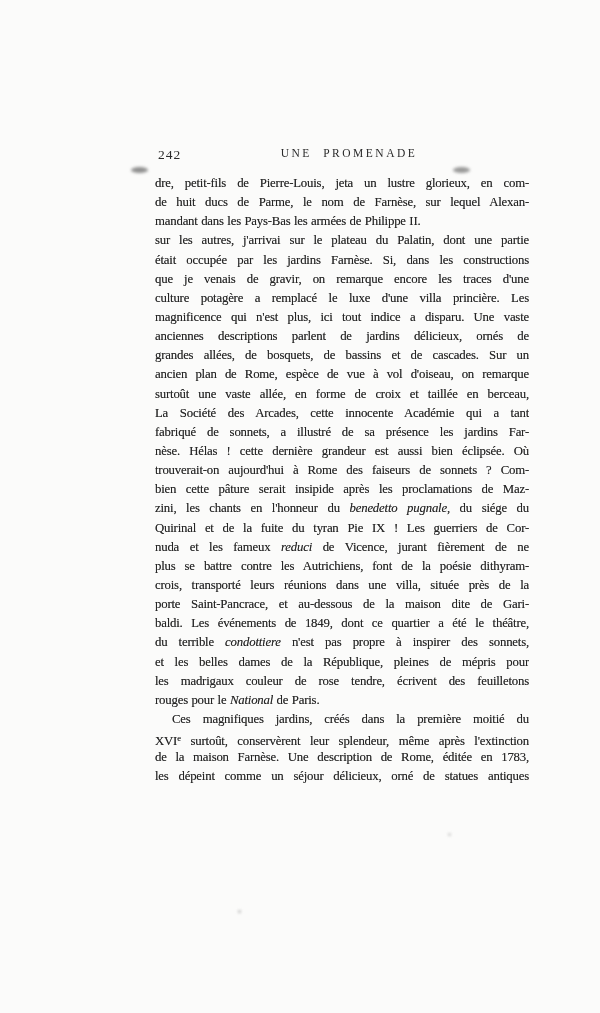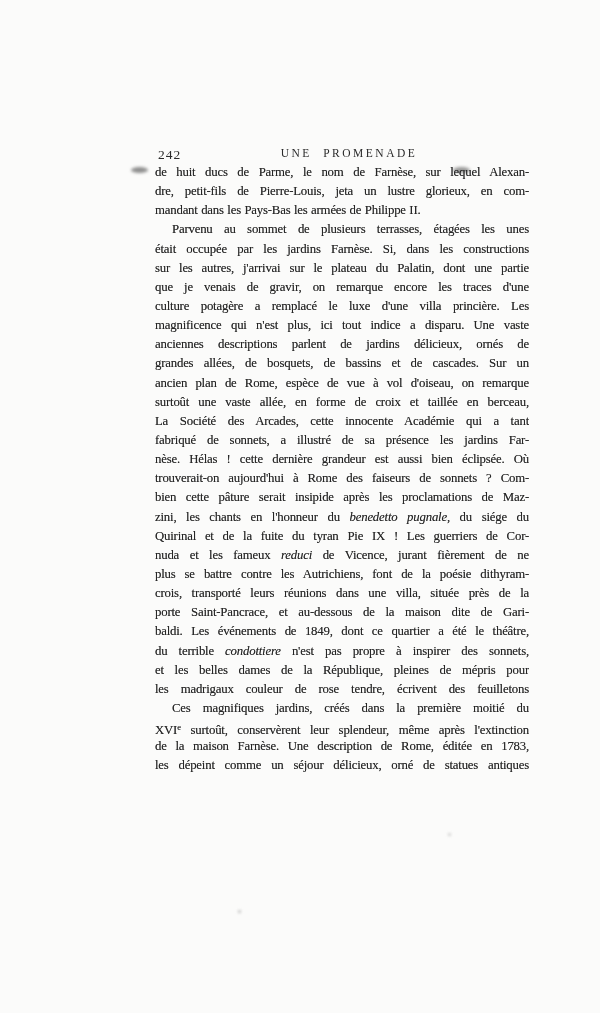--- a/index.html
+++ b/index.html
@@ -14,20 +14,21 @@
   }
   .text-block {
     position: absolute;
     left: 155px;
     top: 147px;
     width: 374px;
   }
   .header-row {
     position: relative;
     height: 16px;
+    margin-bottom: 11px;
   }
   .page-number {
     position: absolute;
     left: 3px;
     top: 0;
     font-size: 13.5px;
     letter-spacing: 1px;
     color: #2a2a2a;
   }
   .running-title {
@@ -78,28 +79,27 @@
   <div class="smudge speck-1"></div>
   <div class="smudge speck-2"></div>
 
   <div class="text-block">
     <div class="header-row">
       <span class="page-number">242</span>
       <div class="running-title">UNE PROMENADE</div>
     </div>
     <div class="body-text" id="body-text">
         <div>
+          <div class="line"><span>dre, petit-fils de Pierre-Louis, jeta un lustre glorieux, en com-</span></div>
           <div class="line"><span>de huit ducs de Parme, le nom de Farnèse, sur lequel Alexan-</span></div>
-          <div class="line"><span>dre, petit-fils de Pierre-Louis, jeta un lustre glorieux, en com-</span></div>
           <div class="line no-just"><span>mandant dans les Pays-Bas les armées de Philippe II.</span></div>
         </div>
         <div>
-          <div class="line indent"><span>Parvenu au sommet de plusieurs terrasses, étagées les unes</span></div>
+          <div class="line"><span>sur les autres, j'arrivai sur le plateau du Palatin, dont une partie</span></div>
           <div class="line"><span>était occupée par les jardins Farnèse. Si, dans les constructions</span></div>
-          <div class="line"><span>sur les autres, j'arrivai sur le plateau du Palatin, dont une partie</span></div>
           <div class="line"><span>que je venais de gravir, on remarque encore les traces d'une</span></div>
           <div class="line"><span>culture potagère a remplacé le luxe d'une villa princière. Les</span></div>
           <div class="line"><span>magnificence qui n'est plus, ici tout indice a disparu. Une vaste</span></div>
           <div class="line"><span>anciennes descriptions parlent de jardins délicieux, ornés de</span></div>
           <div class="line"><span>grandes allées, de bosquets, de bassins et de cascades. Sur un</span></div>
           <div class="line"><span>ancien plan de Rome, espèce de vue à vol d'oiseau, on remarque</span></div>
           <div class="line"><span>surtoût une vaste allée, en forme de croix et taillée en berceau,</span></div>
           <div class="line"><span>La Société des Arcades, cette innocente Académie qui a tant</span></div>
           <div class="line"><span>fabriqué de sonnets, a illustré de sa présence les jardins Far-</span></div>
           <div class="line"><span>nèse. Hélas ! cette dernière grandeur est aussi bien éclipsée. Où</span></div>
@@ -108,20 +108,21 @@
           <div class="line"><span>zini, les chants en l'honneur du </span><span class="it">benedetto pugnale</span><span>, du siége du</span></div>
           <div class="line"><span>Quirinal et de la fuite du tyran Pie IX ! Les guerriers de Cor-</span></div>
           <div class="line"><span>nuda et les fameux </span><span class="it">reduci</span><span> de Vicence, jurant fièrement de ne</span></div>
           <div class="line"><span>plus se battre contre les Autrichiens, font de la poésie dithyram-</span></div>
           <div class="line"><span>crois, transporté leurs réunions dans une villa, située près de la</span></div>
           <div class="line"><span>porte Saint-Pancrace, et au-dessous de la maison dite de Gari-</span></div>
           <div class="line"><span>baldi. Les événements de 1849, dont ce quartier a été le théâtre,</span></div>
           <div class="line"><span>du terrible </span><span class="it">condottiere</span><span> n'est pas propre à inspirer des sonnets,</span></div>
           <div class="line"><span>et les belles dames de la République, pleines de mépris pour</span></div>
           <div class="line"><span>les madrigaux couleur de rose tendre, écrivent des feuilletons</span></div>
+          <div class="line no-just"><span>rouges pour le </span><span class="it">National</span><span> de Paris.</span></div>
         </div>
         <div>
           <div class="line indent"><span>Ces magnifiques jardins, créés dans la première moitié du</span></div>
           <div class="line"><span>XVI</span><span class="sup">e</span><span> surtoût, conservèrent leur splendeur, même après l'extinction</span></div>
           <div class="line"><span>de la maison Farnèse. Une description de Rome, éditée en 1783,</span></div>
           <div class="line"><span>les dépeint comme un séjour délicieux, orné de statues antiques</span></div>
         </div>
       </div>
   </div>
 </div>

